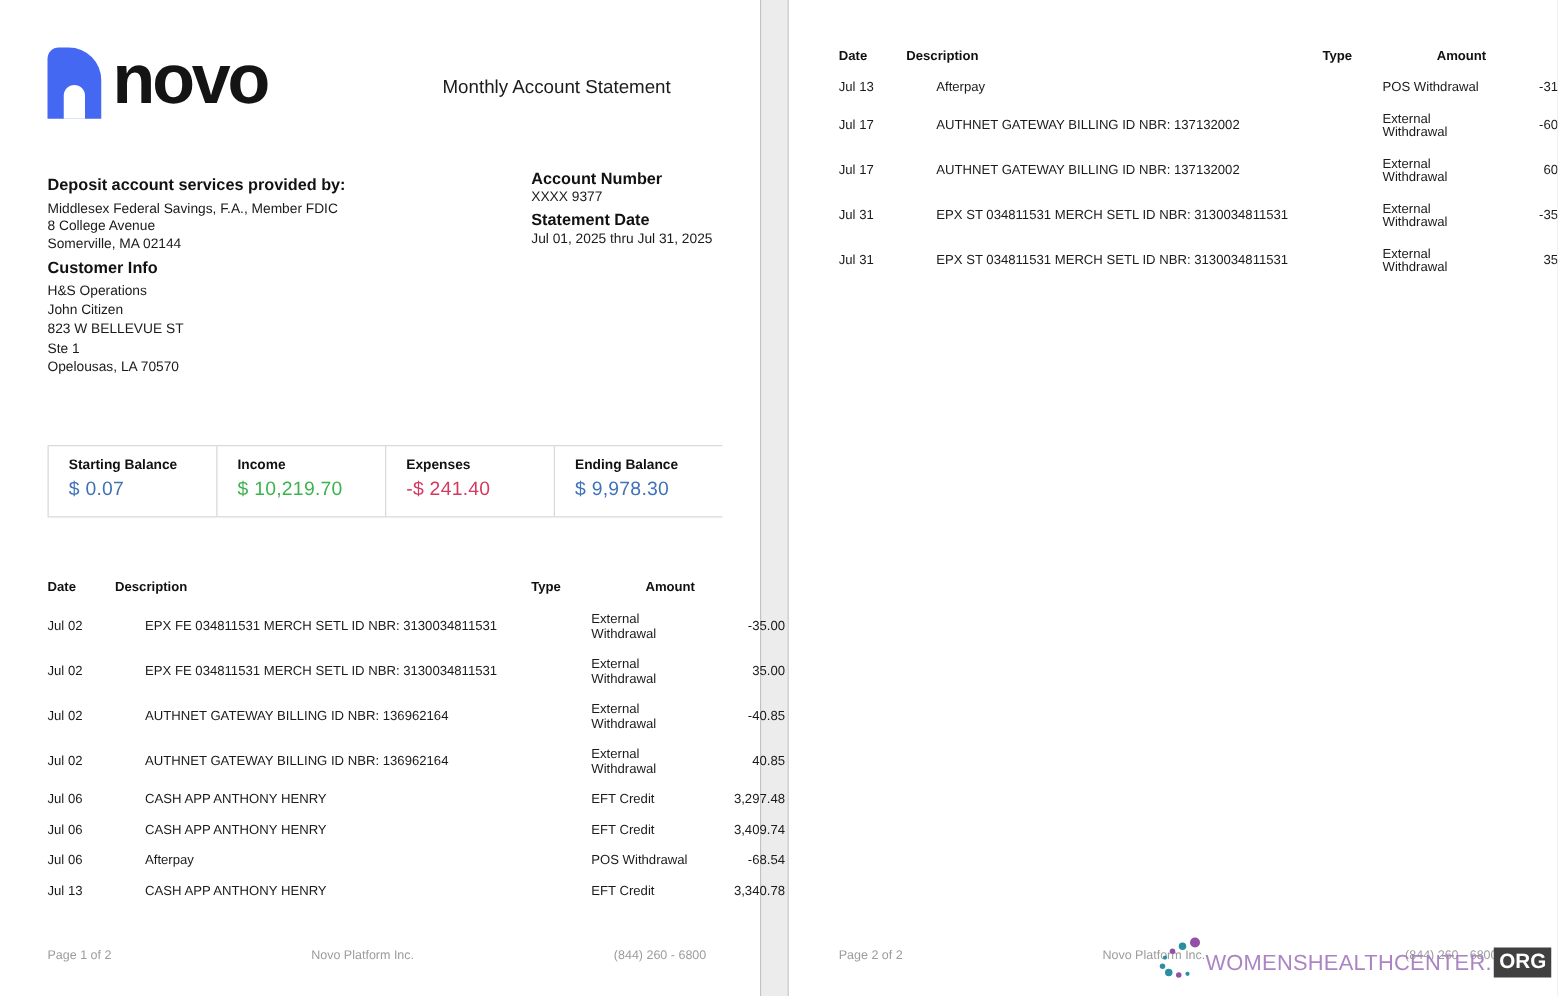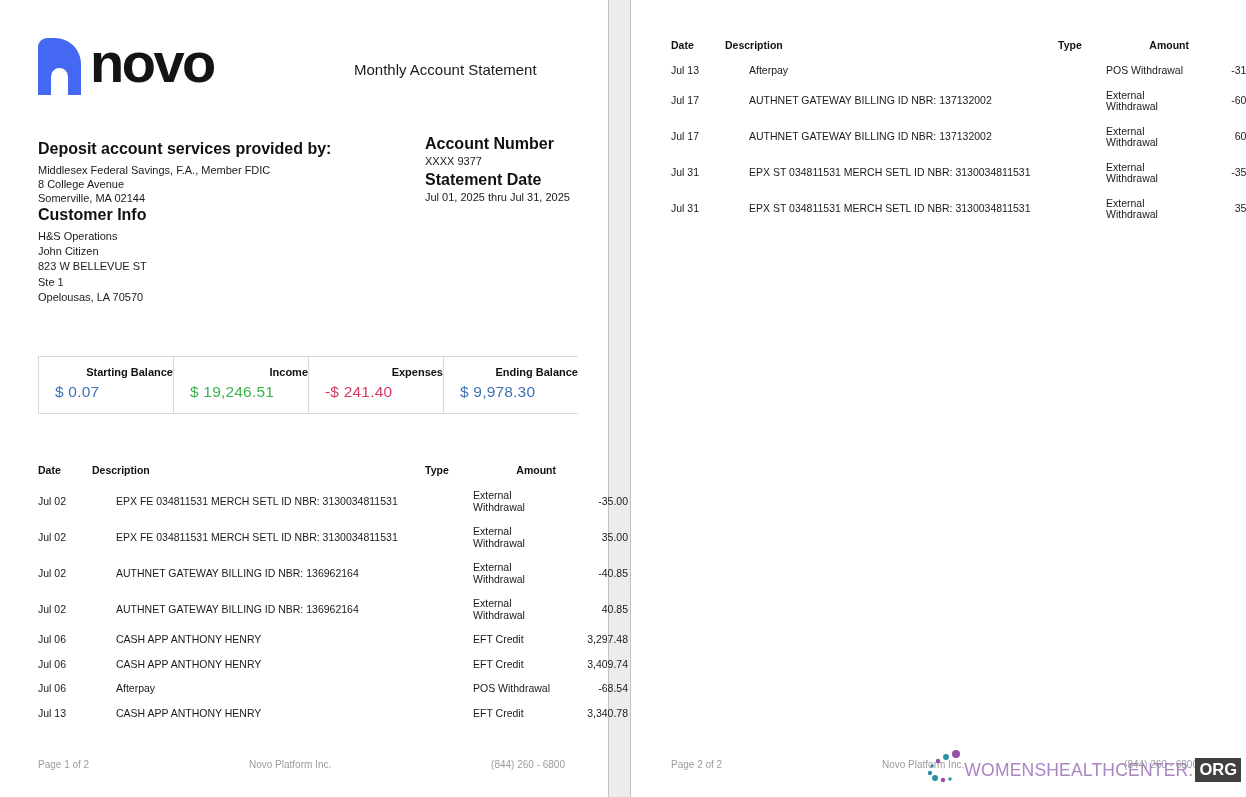--- a/index.html
+++ b/index.html
@@ -18,34 +18,34 @@
   
   .logo { position:absolute; left:38px; top:38px; display:flex; align-items:flex-start; }
   .logo-mark { position:relative; width:43px; height:57px; }
   .logo-mark-body { position:absolute; inset:0; background:#4468f2; border-radius:9px 26px 0 0; }
   .logo-mark-cut { position:absolute; left:13px; bottom:0; width:17px; height:27px; background:#ffffff; border-radius:9px 9px 0 0; }
   .logo-word { font-size:56px; font-weight:700; letter-spacing:-2.5px; line-height:50px; color:#141414; margin-left:9px; }
   .doc-title { position:absolute; left:354px; top:61px; font-size:15px; color:#1c1c1c; }
 
   
   .provider { position:absolute; left:38px; top:140px; width:360px; }
-  .b-label { font-size:16px; font-weight:bold; color:#111; margin-bottom:5px; }
+  .b-label { font-size:13px; font-weight:bold; color:#111; margin-bottom:5px; }
   .info-line { font-size:11px; line-height:14px; color:#1a1a1a; }
   .customer { position:absolute; left:38px; top:206px; width:300px; }
   .customer .info-line { line-height:15.2px; }
   .account { position:absolute; left:425px; top:135px; width:170px; }
   .account .b-label { margin-bottom:1px; }
   .account .info-line { line-height:14px; }
   .acct-gap { height:3px; }
 
   
   .summary { position:absolute; left:38px; top:356px; width:540px; height:58px;
              border-top:1px solid #d9d9d9; border-bottom:1px solid #d9d9d9; display:flex; }
   .summary-cell { width:135px; border-left:1px solid #d9d9d9; padding:9px 0 0 16px; }
-  .summary-label { font-size:11px; font-weight:bold; color:#111;text-align:right; }
+  .summary-label { font-size:11px; font-weight:bold; color:#111; }
   .summary-value { font-size:15.5px; margin-top:5px; letter-spacing:0.2px; }
 
   
   .tx-table { position:absolute; width:520px; font-size:10.5px; }
   .tx-table.p1 { left:38px; top:464px; }
   .tx-table.p2 { left:40px; top:39px; }
   .tx-head { display:flex; font-weight:bold; margin-bottom:14px; color:#111; }
   .tx-row { display:flex; align-items:center; line-height:11.5px; margin-bottom:13px;gap:24px; }
   .c-date { width:54px; flex:none; }
   .c-desc { width:333px; flex:none; padding-right:6px; }
@@ -105,21 +105,21 @@
 
   <div class="summary">
 
       <div class="summary-cell">
         <div class="summary-label">Starting Balance</div>
         <div class="summary-value" style="color: rgb(63, 114, 183);">$ 0.07</div>
       </div>
 
       <div class="summary-cell">
         <div class="summary-label">Income</div>
-        <div class="summary-value" style="color: rgb(60, 179, 77);">$ 19,246.51</div>
+        <div class="summary-value" style="color: rgb(60, 179, 77);">$ 10,219.70</div>
       </div>
 
       <div class="summary-cell">
         <div class="summary-label">Expenses</div>
         <div class="summary-value" style="color: rgb(213, 58, 94);">-$ 241.40</div>
       </div>
 
       <div class="summary-cell">
         <div class="summary-label">Ending Balance</div>
         <div class="summary-value" style="color: rgb(63, 114, 183);">$ 9,978.30</div>

